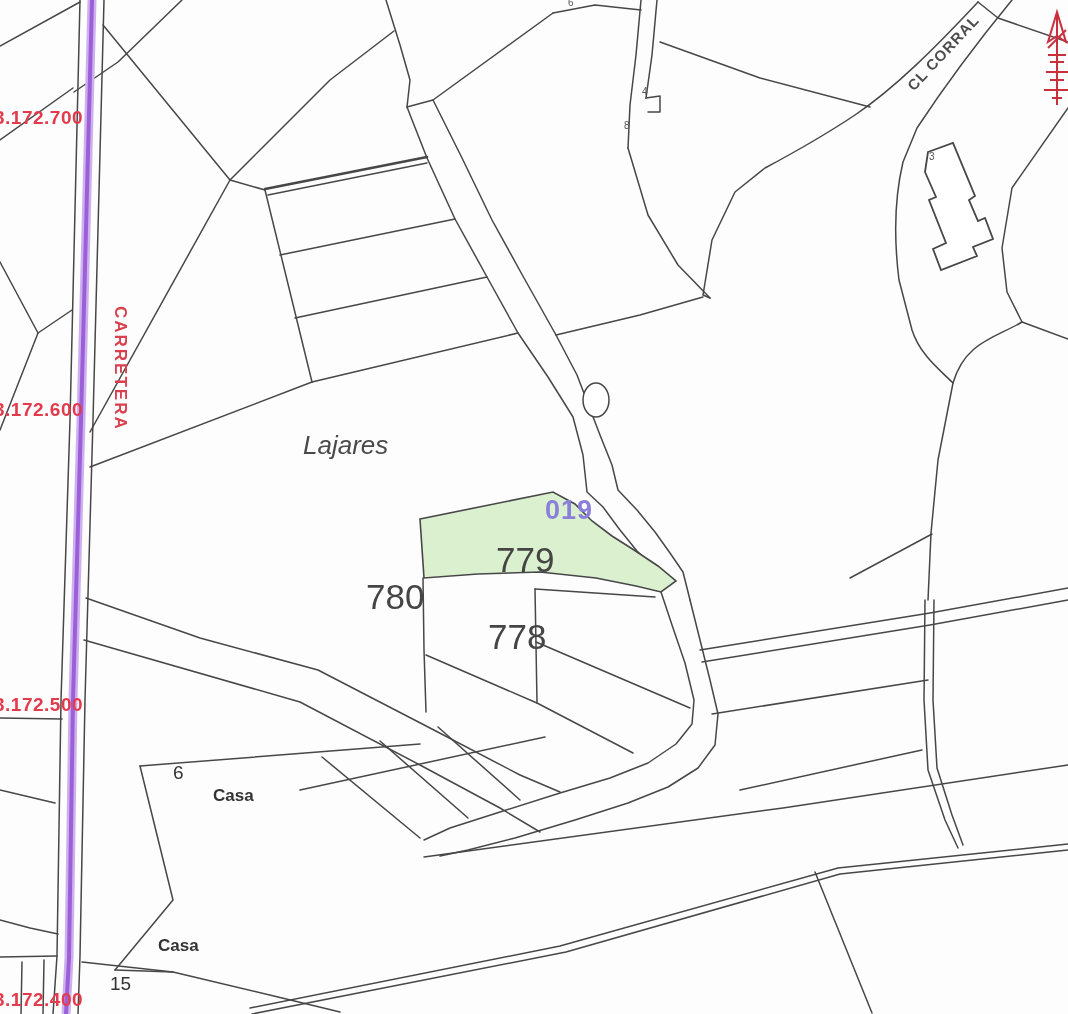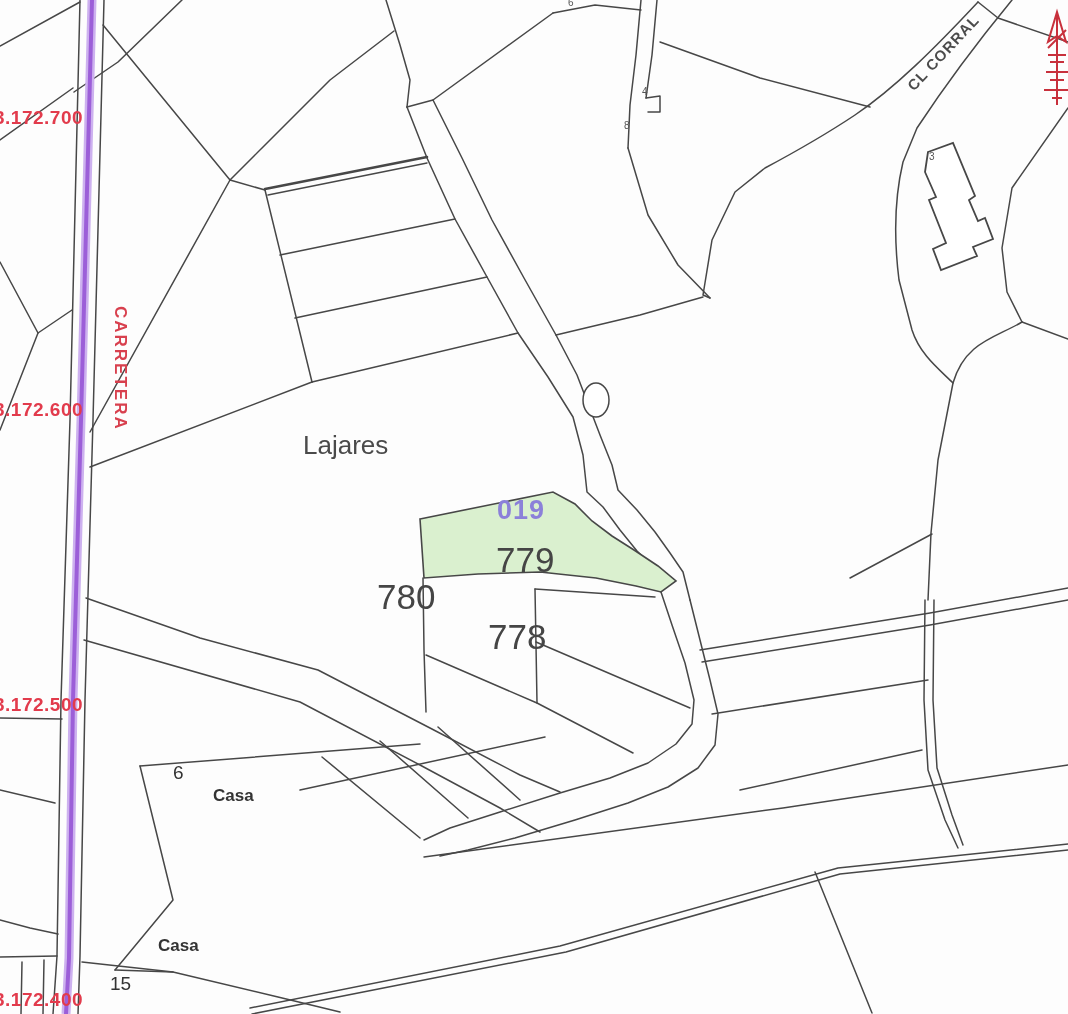--- a/index.html
+++ b/index.html
@@ -5,22 +5,22 @@
   html,body{margin:0;padding:0;background:#ffffff;}
   .map{position:relative;width:1068px;height:1014px;background:#fdfdfd;overflow:hidden;
        font-family:"Liberation Sans",sans-serif;}
   .map svg{position:absolute;left:0;top:0;}
   .lbl{position:absolute;white-space:nowrap;color:#4a4a4a;line-height:1;}
   .grid-lbl{color:#e23b4c;font-size:19px;font-weight:700;letter-spacing:.5px;}
   .street-v{color:#d8404e;font-size:17px;font-weight:700;letter-spacing:2px;
             transform:rotate(90deg);transform-origin:0 0;}
   .street-d{color:#4b4b4b;font-size:15px;font-weight:700;letter-spacing:1px;
             width:100px;text-align:center;transform:rotate(-47deg);}
-  .place{font-size:26px;color:#4a4a4a;}
-  .code{font-size:27px;font-weight:700;color:#8b80d9;letter-spacing:1px;}
+  .place{font-size:26px;font-style:italic;color:#4a4a4a;}
+  .code{font-size:27px;font-weight:700;color:#8b80d9;letter-spacing:1px;margin-left:48px;}
   .pnum{font-size:35px;color:#454545;}
   .casa{font-size:17px;font-weight:700;color:#333;}
   .hn{font-size:19px;color:#333;}
   .hn-s{font-size:19px;color:#333;}
   .tiny{font-size:10px;color:#555;}
 </style>
 </head>
 <body>
 
 <div class="map">
@@ -126,21 +126,21 @@
   <span class="lbl grid-lbl" style="left:-6px;top:695px">3.172.500</span>
   <span class="lbl grid-lbl" style="left:-6px;top:990px">3.172.400</span>
 
   <span class="lbl street-v" style="left:129px;top:306px">CARRETERA</span>
   <span class="lbl street-d" style="left:893px;top:45px">CL CORRAL</span>
 
   <span class="lbl place" style="left:303px;top:432px">Lajares</span>
 
   <span class="lbl code" style="left:497px;top:497px">019</span>
   <span class="lbl pnum" style="left:496px;top:542px">779</span>
-  <span class="lbl pnum" style="left:377px;top:579px">780</span>
+  <span class="lbl pnum" style="left:366px;top:579px">780</span>
   <span class="lbl pnum" style="left:488px;top:619px">778</span>
 
   <span class="lbl hn" style="left:173px;top:763px">6</span>
   <span class="lbl casa" style="left:213px;top:787px">Casa</span>
   <span class="lbl casa" style="left:158px;top:937px">Casa</span>
   <span class="lbl hn-s" style="left:110px;top:974px">15</span>
   <span class="lbl tiny" style="left:568px;top:-2px">6</span>
   <span class="lbl tiny" style="left:642px;top:87px">4</span>
   <span class="lbl tiny" style="left:624px;top:121px">8</span>
   <span class="lbl tiny" style="left:929px;top:152px">3</span>

